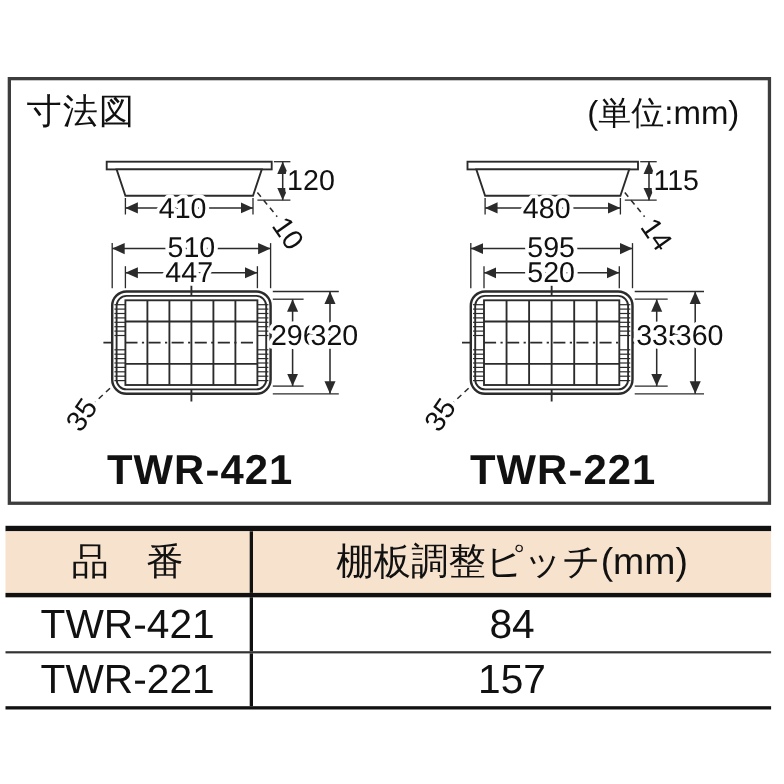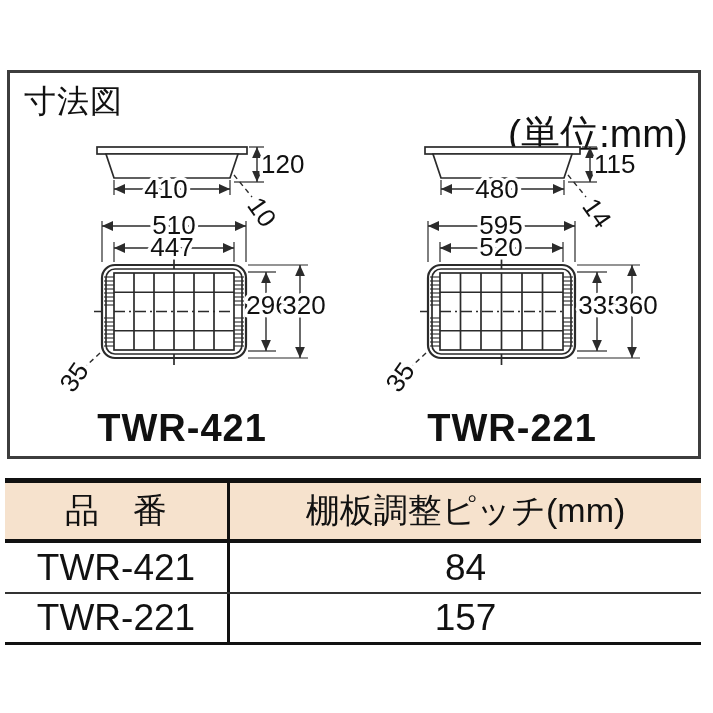--- a/index.html
+++ b/index.html
@@ -2,21 +2,21 @@
 <html><head>
 <meta charset="utf-8">
 <style>
   html,body{margin:0;padding:0;background:#fff;}
   .page{position:relative;width:713px;height:713px;background:#fff;overflow:hidden;
         font-family:"Liberation Sans","DejaVu Sans",sans-serif;color:#111;}
   
   .frame{position:absolute;left:7px;top:70px;width:694px;height:389px;
          border:3px solid #3d3d3d;box-sizing:border-box;background:#fff;}
   .diagram-title{position:absolute;left:24px;top:80px;font-size:32px;letter-spacing:1px;}
-  .unit-label{position:absolute;left:508px;top:83px;width:190px;font-size:39px;text-align:left;margin-top:24px;}
+  .unit-label{position:absolute;left:508px;top:83px;width:190px;font-size:30px;text-align:center;}
   .prod-label{position:absolute;top:406px;width:200px;height:44px;line-height:44px;
               text-align:center;font-size:38px;font-weight:bold;letter-spacing:1px;}
   .prod-left{left:82px;} .prod-right{left:412px;}
   
   svg.drawing{position:absolute;left:0;top:0;}
   .ln{stroke:#2b2b2b;stroke-width:1.7;fill:none;}
   .thick{stroke-width:2.2;}
   .thin{stroke-width:1.1;}
   .dash{stroke-dasharray:11 4 2 4;}
   .dim{stroke:#2b2b2b;stroke-width:1.4;fill:none;}

